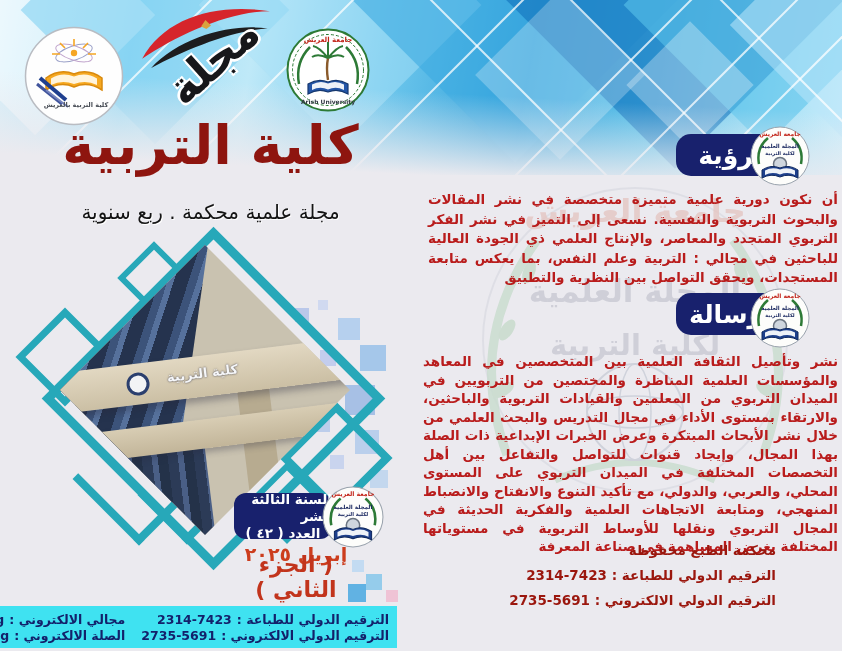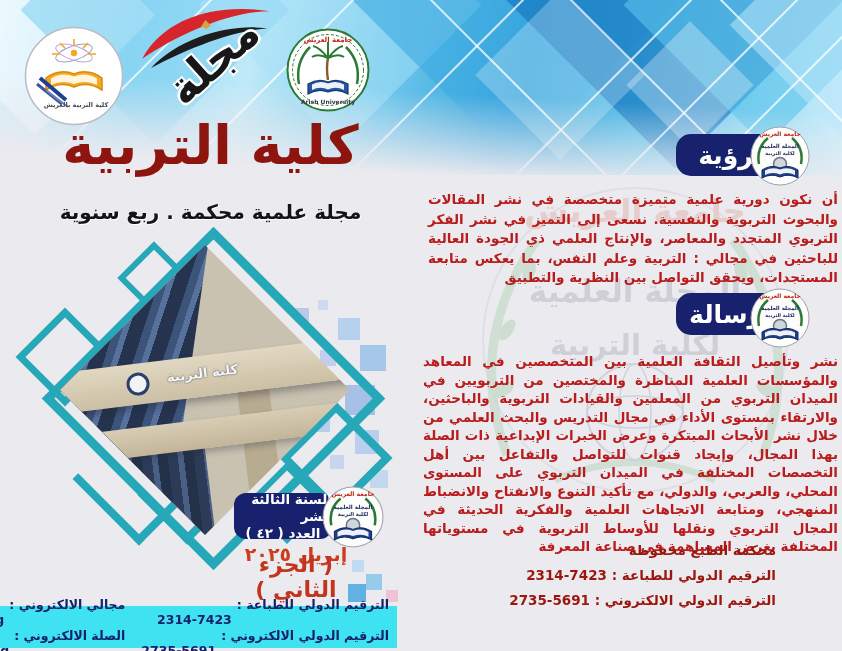--- a/index.html
+++ b/index.html
@@ -20,21 +20,21 @@
   .masthead{position:absolute;left:136px;top:0;width:140px;height:120px;z-index:6;}
   .mast-word{position:absolute;left:24px;top:34px;font-size:45px;font-weight:bold;color:#17171a;
              transform:rotate(-42deg);transform-origin:center;
              text-shadow:-2px -2px 0 #fff,2px -2px 0 #fff,-2px 2px 0 #fff,2px 2px 0 #fff;}
   .logo-circ{position:absolute;z-index:6;}
 
   
   .title-main{position:absolute;left:18px;top:112px;width:385px;text-align:center;
               font-size:54px;line-height:1.25;font-weight:bold;color:#8e150f;z-index:5;}
   .title-sub{position:absolute;left:18px;top:200px;width:385px;text-align:center;direction:rtl;
-             font-size:20px;font-weight:bold;color:#141414;z-index:5;
+             font-size:20px;font-weight:normal;color:#141414;z-index:5;
              text-shadow:1px 1px 0 #fff;}
 
   
   .dframe{position:absolute;border-style:solid;border-color:#27a8b9;transform:rotate(45deg);z-index:1;}
   .vee{position:absolute;border-right:8px solid #27a8b9;border-bottom:8px solid #27a8b9;
        transform:rotate(45deg);z-index:1;}
   .photo{position:absolute;left:60px;top:245px;width:290px;height:290px;z-index:2;
          clip-path:polygon(50% 0,100% 50%,50% 100%,0 50%);background:#c9c2b0;overflow:hidden;}
   .ph-glass{position:absolute;left:-12%;top:-8%;width:56%;height:115%;transform:rotate(8deg);
             background:repeating-linear-gradient(100deg,#25334e 0 14px,#3c537a 14px 22px,#56719c 22px 28px);}
@@ -61,21 +61,21 @@
               font-size:22px;font-weight:bold;color:#c2341c;z-index:3;}
 
   
   .hbadge{position:absolute;left:676px;width:118px;height:42px;background:#18216d;border-radius:15px;
           color:#fff;display:flex;align-items:center;justify-content:center;font-size:25px;
           font-weight:bold;z-index:3;}
   .para{position:absolute;direction:rtl;text-align:justify;font-weight:bold;color:#b91c1c;
         font-size:13.5px;line-height:19.5px;z-index:3;}
   .rights{position:absolute;right:66px;top:538px;direction:rtl;text-align:right;color:#9b170e;
           font-size:13.5px;font-weight:bold;line-height:25px;z-index:3;}
-  .num{direction:ltr;unicode-bidi:embed;margin-top:15px;}
+  .num{direction:ltr;unicode-bidi:embed;}
 
   
   .wmark{position:absolute;left:445px;top:150px;width:380px;height:370px;opacity:.55;z-index:1;}
 
   
   .footbar{position:absolute;left:0;top:606px;width:397px;height:42px;background:#3fe2f1;
            display:flex;direction:rtl;align-items:center;gap:16px;padding:0 8px;box-sizing:border-box;z-index:4;}
   .fgroup{display:flex;flex-direction:column;gap:1px;}
   .frow{display:flex;gap:5px;white-space:nowrap;font-size:12.5px;font-weight:bold;color:#13216b;direction:rtl;}
 </style>

